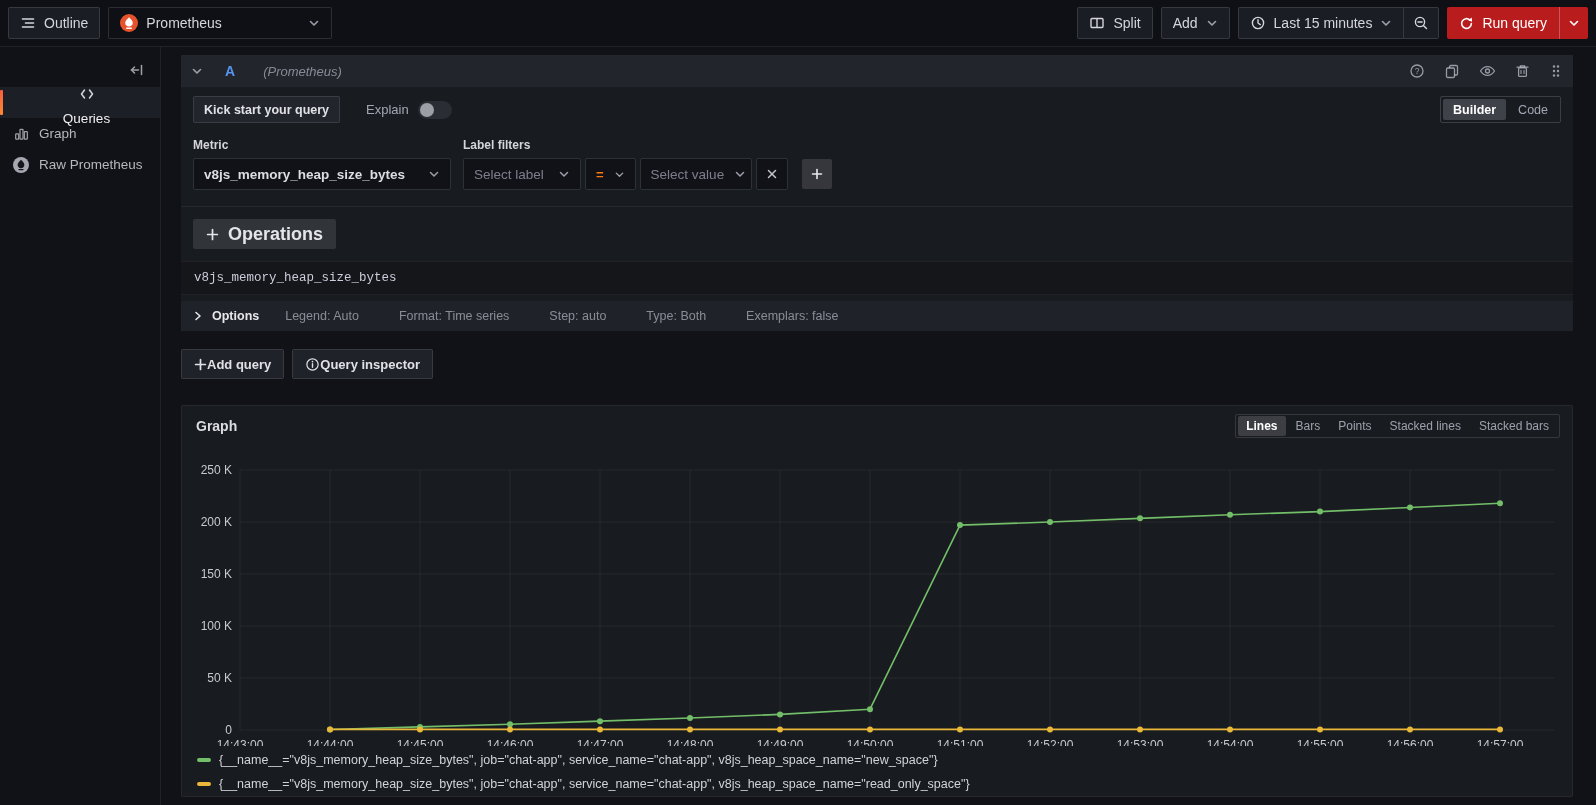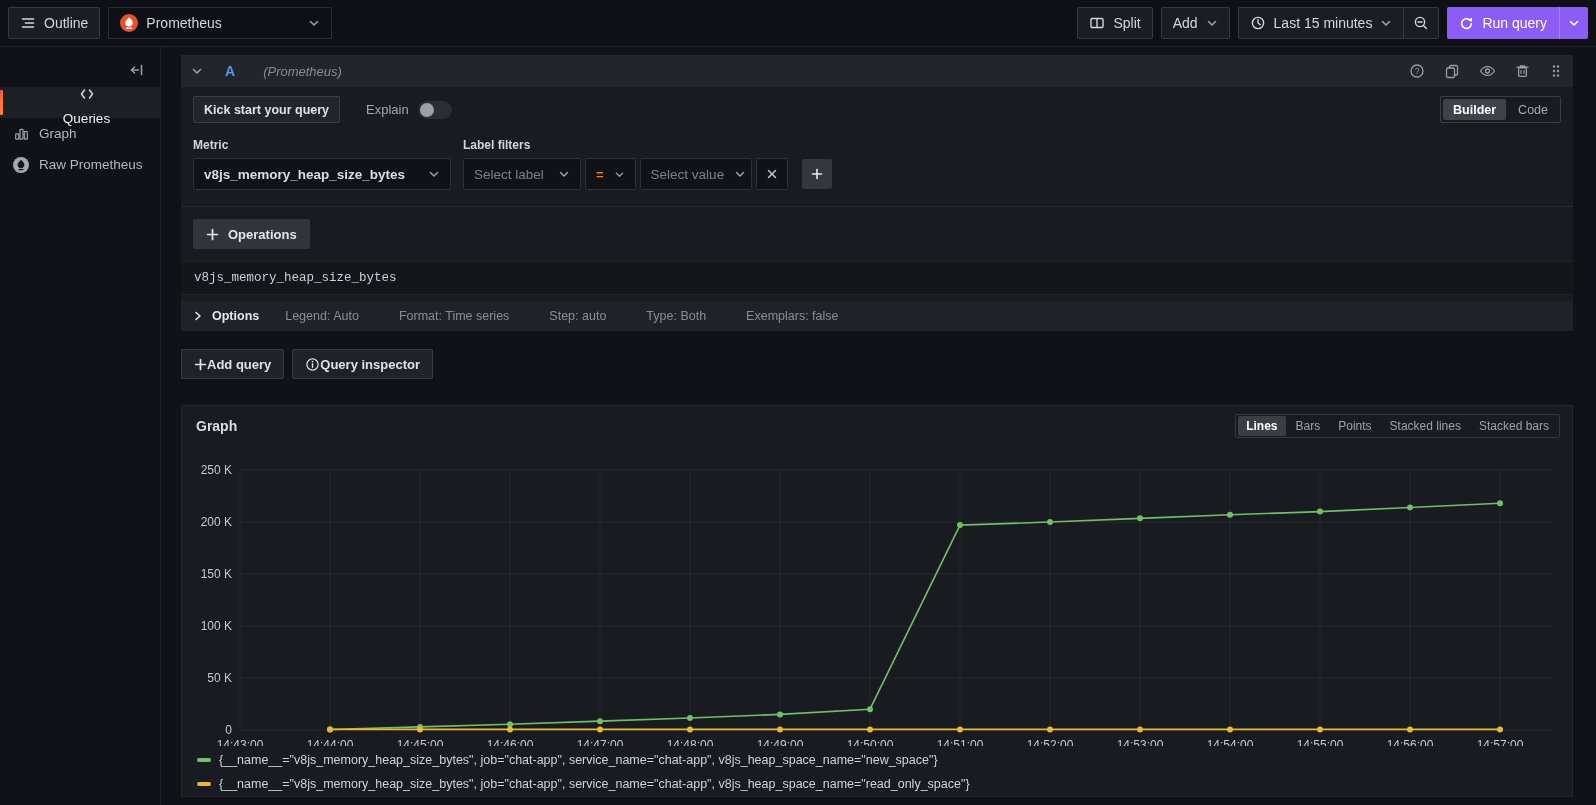--- a/index.html
+++ b/index.html
@@ -23,21 +23,21 @@
     background:#1a1d23; border:1px solid rgba(204,204,220,0.16); border-radius:2px;
     font-size:14px; font-weight:500; color:#d5d6dc; cursor:pointer; white-space:nowrap;
   }
   .ds-picker { background:#0e1015; width:224px; justify-content:flex-start; }
   .ds-picker .chev { margin-left:auto; }
   .tb-right { margin-left:auto; display:flex; align-items:center; gap:8px; }
   .tb-group { display:flex; }
   .tb-group .tb-btn:first-child { border-top-right-radius:0; border-bottom-right-radius:0; }
   .tb-group .tb-btn:last-child { border-left:none; border-top-left-radius:0; border-bottom-left-radius:0; }
   .run-btn {
-    display:flex; align-items:stretch; height:32px; background:#8b5cf6; border-radius:2px;
+    display:flex; align-items:stretch; height:32px; background:#b91c1c; border-radius:2px;
     color:#fff; cursor:pointer;
   }
   .run-main { display:flex; align-items:center; gap:8px; padding:0 12px; font-size:14px; font-weight:500; }
   .run-caret { display:flex; align-items:center; padding:0 8px; border-left:1px solid rgba(255,255,255,0.25); }
   .chev { color:rgba(204,204,220,0.75); }
 
   
   .sidebar {
     position:absolute; top:47px; left:0; width:161px; bottom:0;
     background:#111217; border-right:1px solid #202227; padding-top:8px;
@@ -107,21 +107,21 @@
     background:#111217; border:1px solid #2c3235; border-radius:2px; color:#c5c6cc; cursor:pointer; margin-left:4px;
   }
   .plus-btn {
     width:30px; height:30px; display:flex; align-items:center; justify-content:center;
     background:rgba(204,204,220,0.16); border-radius:2px; color:#e8e9ec; cursor:pointer; margin-left:14px;
   }
 
   .ops-row { border-top:1px solid rgba(204,204,220,0.08); padding:12px; }
   .ops-btn {
     display:inline-flex; align-items:center; gap:9px; height:30px; padding:0 13px;
-    background:rgba(204,204,220,0.14); border-radius:2px; font-size:13px; font-weight:600; color:#e4e5e9; cursor:pointer;
+    background:rgba(204,204,220,0.14); border-radius:2px; font-size:18px; font-weight:600; color:#e4e5e9; cursor:pointer;
   }
   .preview {
     background:#141619; border-top:1px solid rgba(204,204,220,0.07); border-bottom:1px solid rgba(204,204,220,0.07);
     padding:9px 13px; font-family:"Liberation Mono","DejaVu Sans Mono",monospace; font-size:12.5px; color:#ccccdc;
   }
   .options-row {
     margin-top:6px; background:#1f2228; height:30px; display:flex; align-items:center; gap:26px; padding:0 12px;
   }
   .options-title { display:flex; align-items:center; gap:9px; font-size:12.5px; font-weight:600; color:#e6e7ea; cursor:pointer; }
   .options-item { font-size:12.5px; color:rgba(204,204,220,0.62); }

